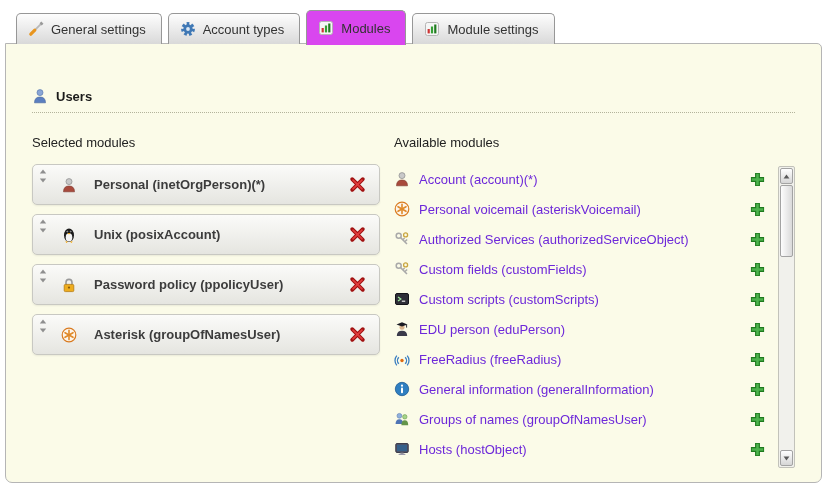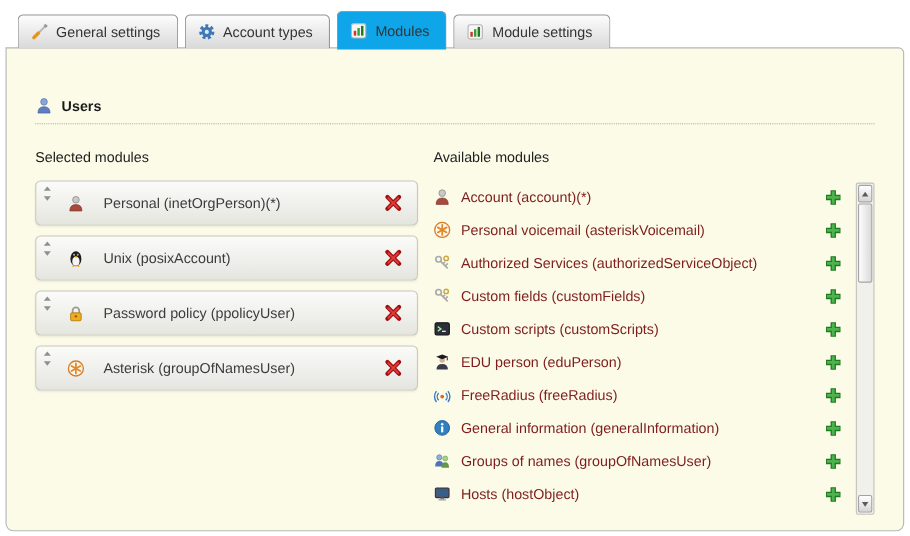--- a/index.html
+++ b/index.html
@@ -11,21 +11,21 @@
   .tabbar { position:relative; z-index:2; display:flex; align-items:flex-end; padding:10px 0 0 16px; }
   .tab {
     display:flex; align-items:center; gap:7px;
     padding:7px 15px 7px 11px; margin-right:6px;
     border:1px solid #979797; border-bottom:none;
     border-radius:5px 5px 0 0;
     background:linear-gradient(#fdfdfd,#d9d9d9);
     font-size:13px; color:#333; cursor:pointer; white-space:nowrap;
   }
   .tab.active {
-    background:#0ea5e9;
+    background:#d946ef;
     padding-top:9px; padding-bottom:9px;
     margin-bottom:-1px; position:relative; z-index:3;
   }
   .icon16 { width:16px; height:16px; flex:0 0 16px; }
 
   
   .panel {
     position:relative; z-index:1;
     margin:-1px 5px 0 5px; height:440px;
     background:#fbfbe8;
@@ -44,32 +44,33 @@
   .col-right { flex:1; margin-left:14px; }
   .col-heading { font-size:13px; color:#222; margin-bottom:14px; }
 
   
   .sel-row {
     display:flex; align-items:center;
     height:41px; margin-bottom:9px; padding:0 13px 0 5px;
     background:linear-gradient(#fbfbf9,#e5e5e0);
     border:1px solid #c8c8c2; border-radius:5px;
     box-shadow:0 1px 2px rgba(0,0,0,0.07);
+    font-weight:bold;
   }
   .drag { align-self:flex-start; margin-top:4px; width:10px; height:14px; cursor:move; }
   .sel-row .mod-icon { margin-left:13px; }
   .sel-row .mod-label { margin-left:17px; font-size:13px; color:#3c3c3c; }
   .del-btn { margin-left:auto; width:17px; height:17px; cursor:pointer; border:none; background:none; padding:0; }
   .del-btn svg { width:17px; height:17px; display:block; }
 
   
   .avail-body { display:flex; margin-top:2px; }
   .av-list { flex:1; }
   .av-row { display:flex; align-items:center; height:30px; }
-  .av-row .mod-label { margin-left:9px; font-size:13px; color:#7f1d1d; }
+  .av-row .mod-label { margin-left:9px; font-size:13px; color:#6d28d9; }
   .add-btn { margin-left:auto; margin-right:12px; width:17px; height:17px; cursor:pointer; border:none; background:none; padding:0; }
   .add-btn svg { width:17px; height:17px; display:block; }
 
   
   .scrollbar {
     width:17px; height:302px; margin-top:2px;
     background:#f1f1ec; border:1px solid #c2c2ba; border-radius:2px;
     display:flex; flex-direction:column;
   }
   .sb-btn {

